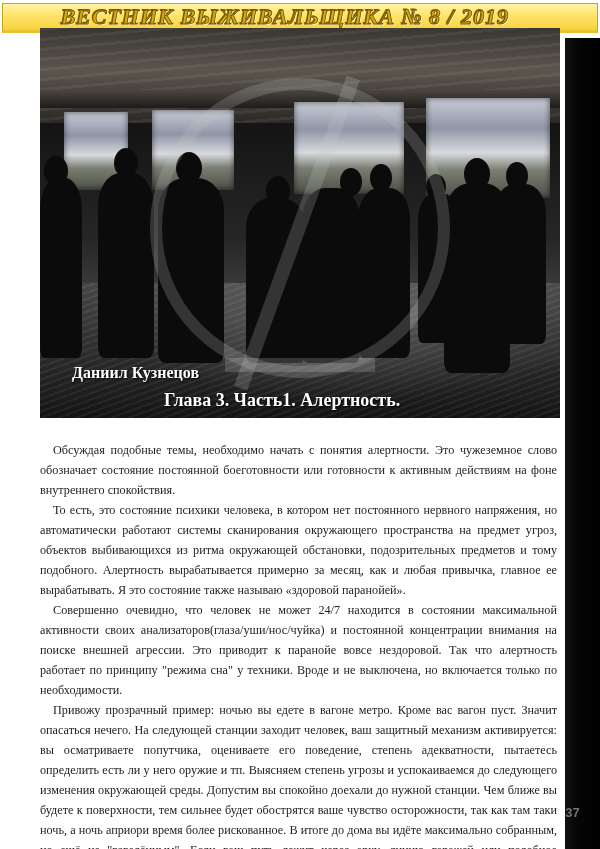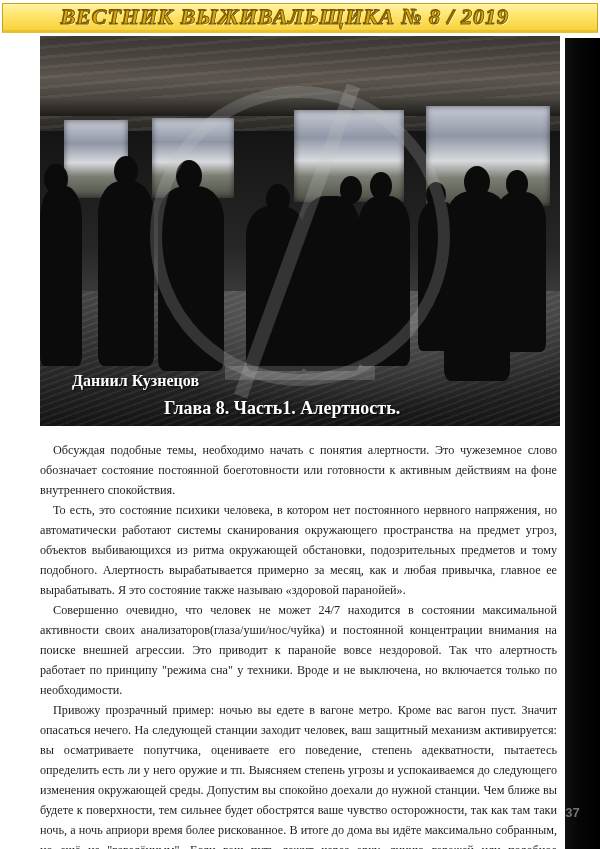--- a/index.html
+++ b/index.html
@@ -28,21 +28,21 @@
     .side-bar {
       position: absolute; left: 565px; top: 38px; width: 35px; height: 811px;
       background: linear-gradient(90deg, #111 0%, #050505 40%, #000 100%);
     }
     .page-number {
       position: absolute; left: 565px; top: 805px; width: 15px; text-align: center;
       color: #737373; font-family: "Liberation Sans", "DejaVu Sans", sans-serif;
       font-weight: bold; font-size: 13px;
     }
     .photo {
-      position: absolute; left: 40px; top: 36px; width: 520px; height: 390px;
+      position: absolute; left: 40px; top: 28px; width: 520px; height: 390px;
       overflow: hidden;
       background: #6d28d9;
     }
     .photo .ceiling {
       position: absolute; left: 0; top: 0; width: 100%; height: 95px;
       background:
         repeating-linear-gradient(175deg, rgba(255,255,255,0.06) 0 3px, rgba(0,0,0,0.0) 3px 10px),
         linear-gradient(180deg, #3a3632 0%, #5b554d 45%, #2b2825 100%);
     }
     .photo .beam {
@@ -140,21 +140,21 @@
   <div class="head" style="left:424px;top:130px;width:26px;height:32px;"></div>
   <div class="person" style="left:404px;top:155px;width:66px;height:190px;"></div>
   <div class="head" style="left:466px;top:134px;width:22px;height:28px;"></div>
   <div class="person" style="left:454px;top:156px;width:52px;height:160px;"></div>
 
   <div class="watermark-ring"></div>
   <div class="watermark-slash"></div>
   <div class="watermark-bar"></div>
 
   <div class="author">Даниил Кузнецов</div>
-  <div class="chapter">Глава 8. Часть1. Алертность.</div>
+  <div class="chapter">Глава 3. Часть1. Алертность.</div>
 </figure>
 
 <article class="article">
   <p>Обсуждая подобные темы, необходимо начать с понятия алертности. Это чужеземное слово обозначает состояние постоянной боеготовности или готовности к активным действиям на фоне внутреннего спокойствия.</p>
   <p>То есть, это состояние психики человека, в котором нет постоянного нервного напряжения, но автоматически работают системы сканирования окружающего пространства на предмет угроз, объектов выбивающихся из ритма окружающей обстановки, подозрительных предметов и тому подобного. Алертность вырабатывается примерно за месяц, как и любая привычка, главное ее вырабатывать. Я это состояние также называю «здоровой паранойей».</p>
   <p>Совершенно очевидно, что человек не может 24/7 находится в состоянии максимальной активности своих анализаторов(глаза/уши/нос/чуйка) и постоянной концентрации внимания на поиске внешней агрессии. Это приводит к паранойе вовсе нездоровой. Так что алертность работает по принципу "режима сна" у техники. Вроде и не выключена, но включается только по необходимости.</p>
   <p>Привожу прозрачный пример: ночью вы едете в вагоне метро. Кроме вас вагон пуст. Значит опасаться нечего. На следующей станции заходит человек, ваш защитный механизм активируется: вы осматриваете попутчика, оцениваете его поведение, степень адекватности, пытаетесь определить есть ли у него оружие и тп. Выясняем степень угрозы и успокаиваемся до следующего изменения окружающей среды. Допустим вы спокойно доехали до нужной станции. Чем ближе вы будете к поверхности, тем сильнее будет обострятся ваше чувство осторожности, так как там таки ночь, а ночь априори время более рискованное. В итоге до дома вы идёте максимально собранным, но ещё не "взведённым". Если ваш путь лежит через арку, линию гаражей или подобное критическое место это и будет локацией вашего пикового взвода. Именно при прохождении через подобное рискованное место, рука должна уже лежать на оружии, а все внимание сконцентрировано на оценке обстановки. И это логично. Второй точкой любого маршрута,</p>
 </article>
 
 </body></html>

